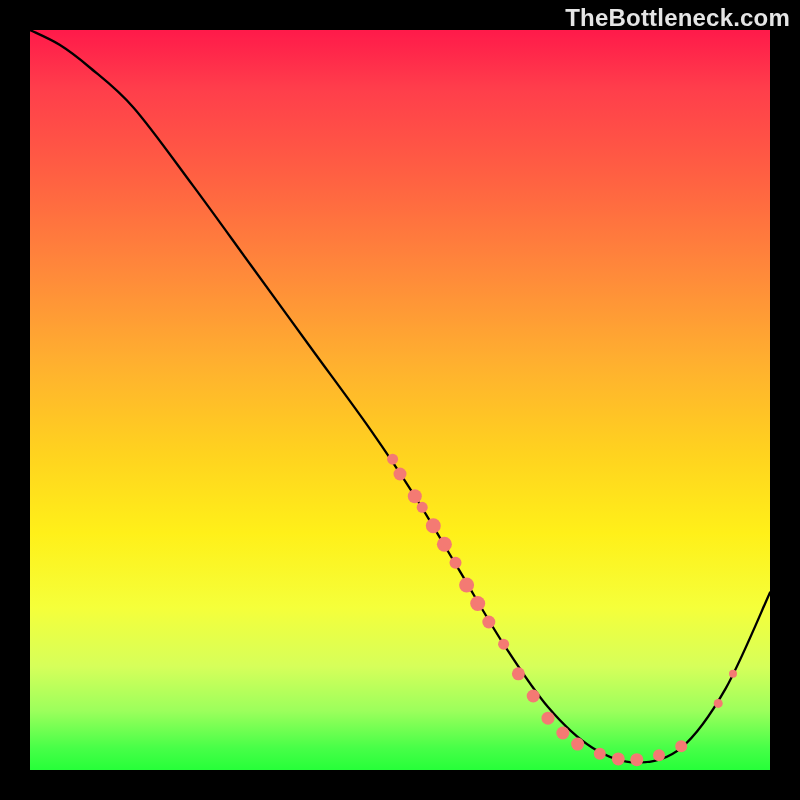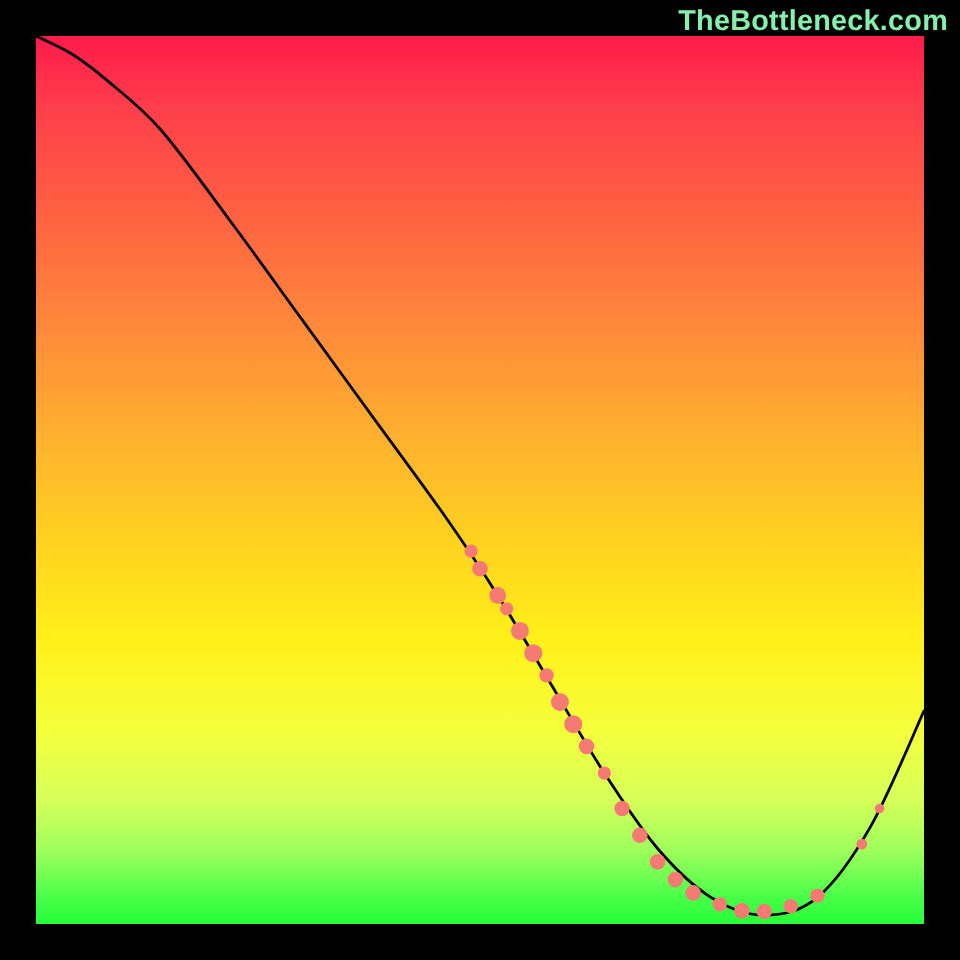--- a/index.html
+++ b/index.html
@@ -10,21 +10,21 @@
     height: 800px;
     background: #000;
   }
   .watermark {
     position: absolute;
     top: 4px;
     right: 10px;
     font-family: Arial, Helvetica, sans-serif;
     font-size: 24px;
     font-weight: 600;
-    color: #86efac;
+    color: #e5e5e5;
     letter-spacing: 0.2px;
     user-select: none;
   }
   .plot {
     position: absolute;
     left: 30px;
     top: 30px;
     width: 740px;
     height: 740px;
     

